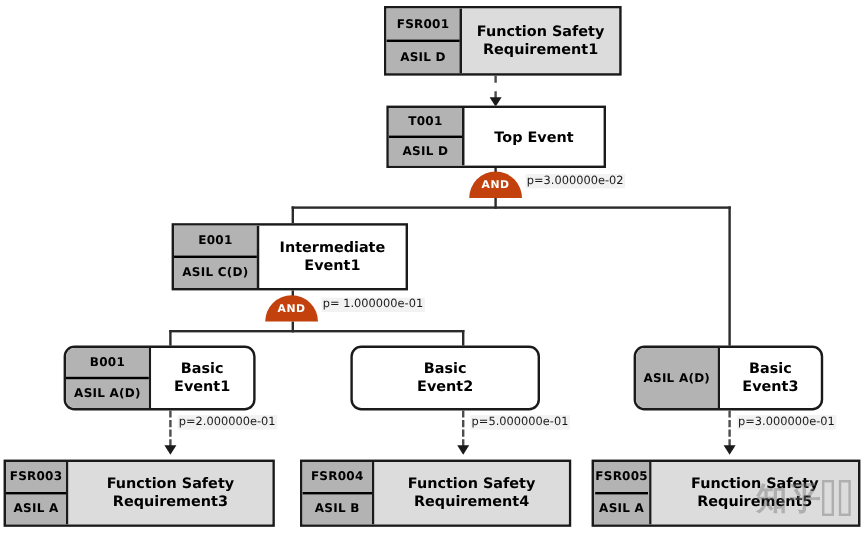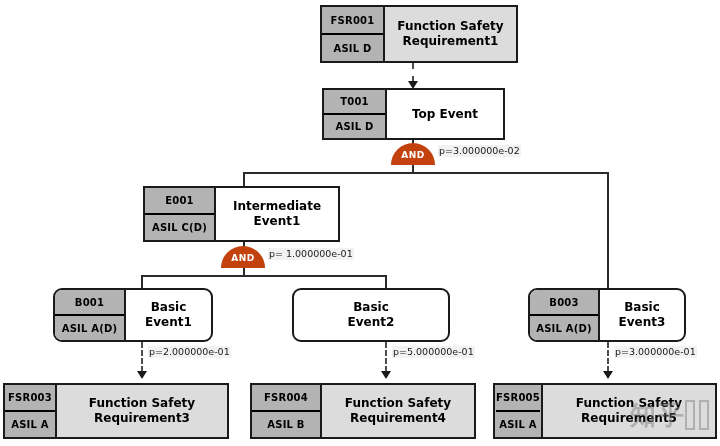--- a/index.html
+++ b/index.html
@@ -202,39 +202,38 @@
 
   <div class="node basic" style="left:292px;top:288px;width:158px;height:54px;">
     <div class="body">Basic<br>Event2</div>
   </div>
   <div class="dline" style="left:385px;top:342px;height:30px;"></div>
   <div class="arrow" style="left:381px;top:371px;"></div>
   <div class="plabel" style="left:392px;top:346px;">p=5.000000e-01</div>
 
   <div class="node basic" style="left:528px;top:288px;width:158px;height:54px;">
     <div class="left" style="width:70px;">
-      <div class="id">B003</div>
       <div class="asil">ASIL A(D)</div>
     </div>
     <div class="body">Basic<br>Event3</div>
   </div>
   <div class="dline" style="left:607px;top:342px;height:30px;"></div>
   <div class="arrow" style="left:603px;top:371px;"></div>
   <div class="plabel" style="left:614px;top:346px;">p=3.000000e-01</div>
 
   <div class="node req" style="left:3px;top:383px;width:226px;height:56px;">
     <div class="left" style="width:52px;">
       <div class="id">FSR003</div>
       <div class="asil">ASIL A</div>
     </div>
     <div class="body">Function Safety<br>Requirement3</div>
   </div>
 
   <div class="node req" style="left:250px;top:383px;width:226px;height:56px;">
-    <div class="left" style="width:70px;">
+    <div class="left" style="width:60px;">
       <div class="id">FSR004</div>
       <div class="asil">ASIL B</div>
     </div>
     <div class="body">Function Safety<br>Requirement4</div>
   </div>
 
   <div class="node req" style="left:493px;top:383px;width:224px;height:56px;">
     <div class="left" style="width:48px;align-items:center;">
       <div class="id">FSR005</div>
       <div class="asil">ASIL A</div>

